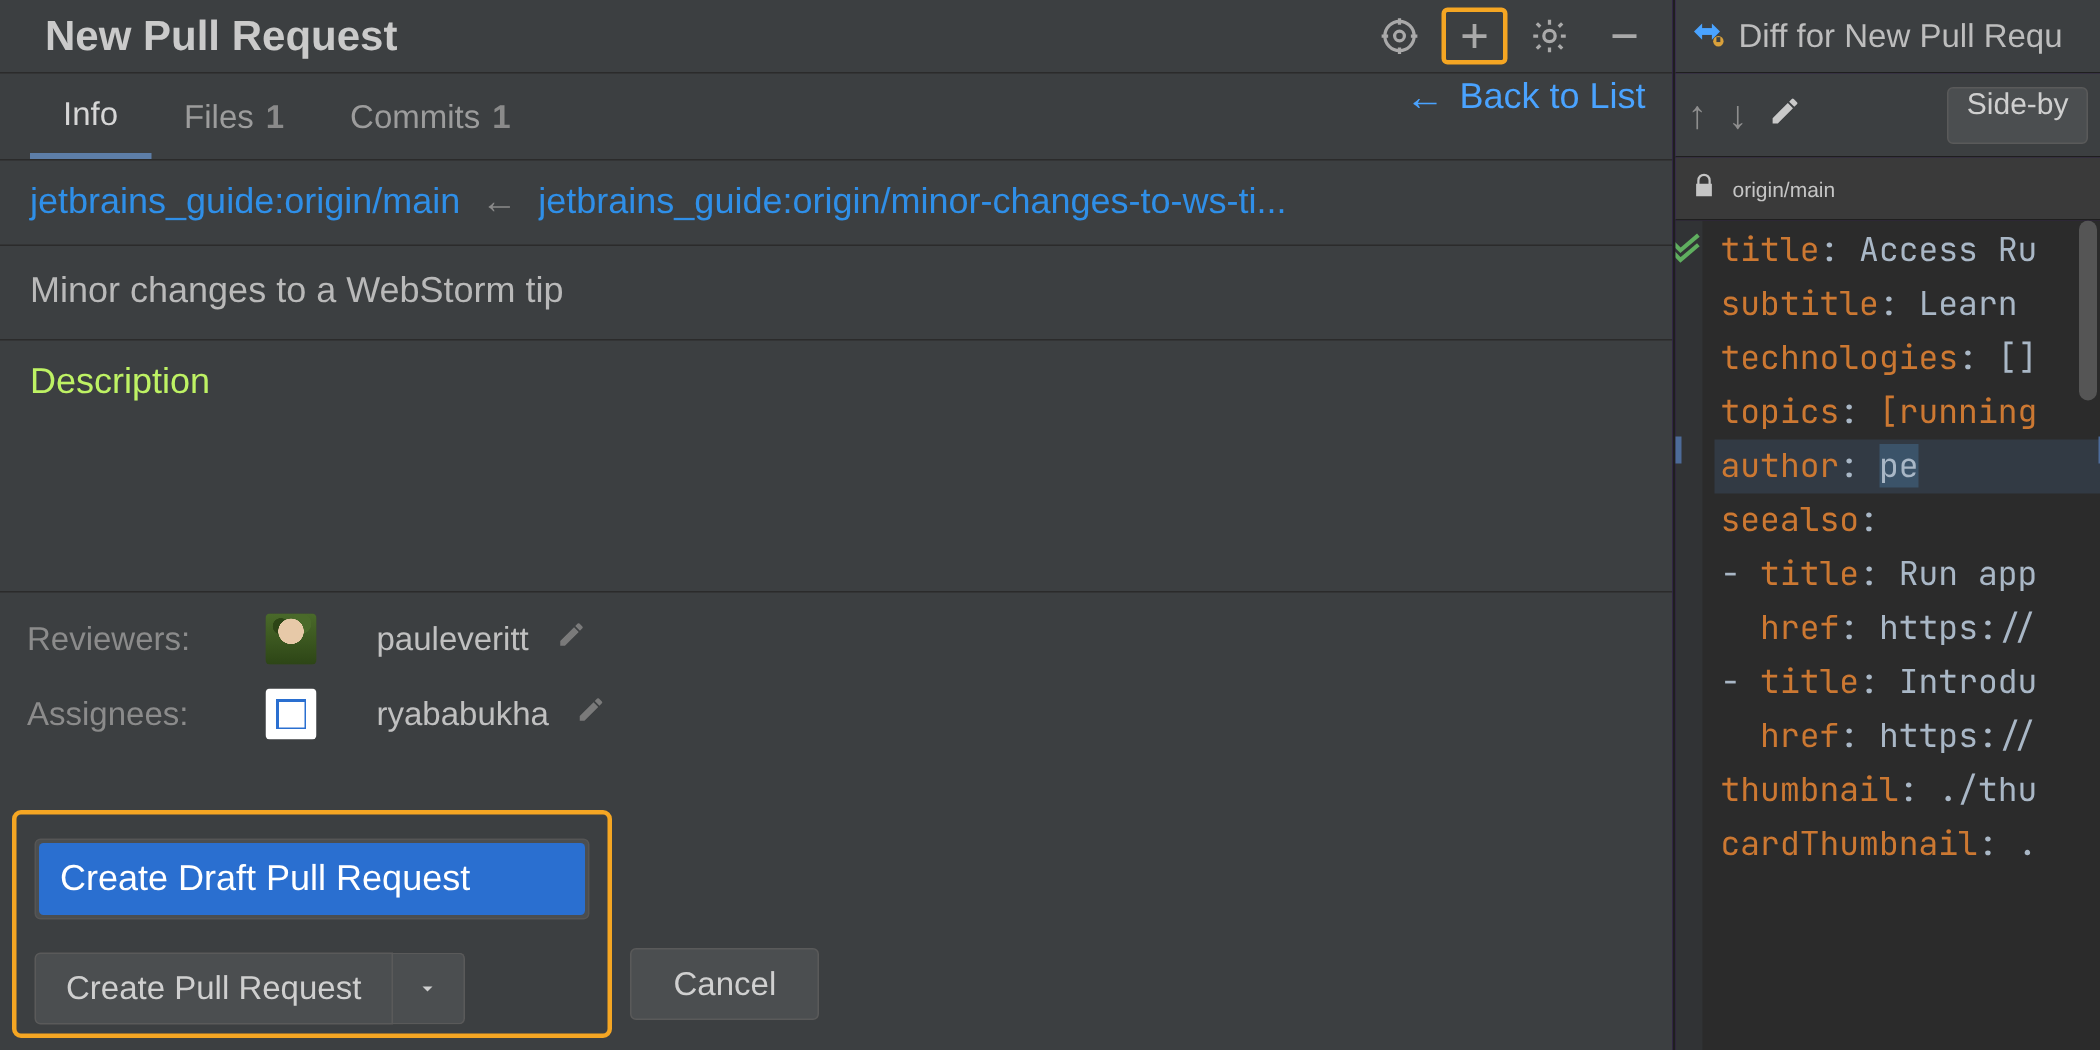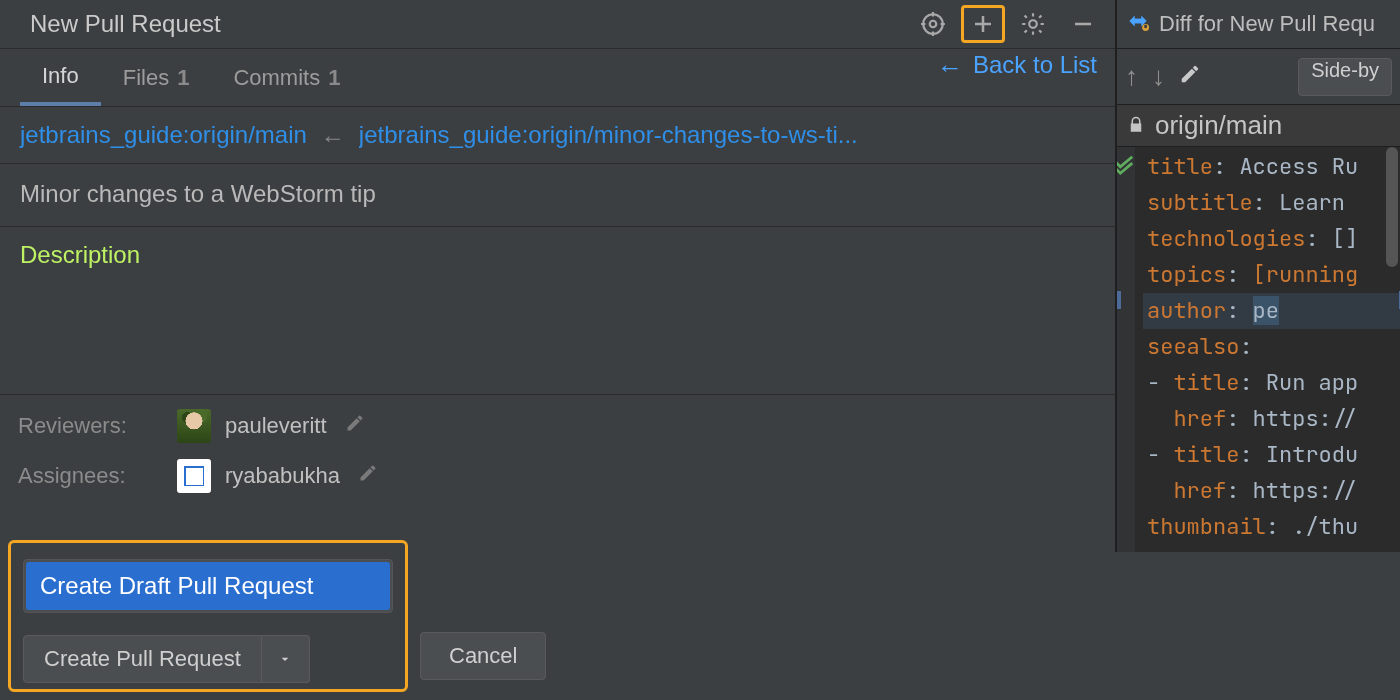--- a/index.html
+++ b/index.html
@@ -23,22 +23,22 @@
   .pr-header {
     height: 49px;
     display: flex;
     align-items: center;
     padding: 0 10px 0 30px;
     border-bottom: 1px solid #2b2b2b;
   }
   .pr-title {
     flex: 1;
     color: #cacaca;
-    font-size: 24px;
-    font-weight: 400;
+    font-size: 28px;
+    font-weight: 700;
   }
   .hdr-icons { display:flex; align-items:center; gap: 6px; }
   .hdr-icon {
     width: 44px; height: 38px;
     display:flex; align-items:center; justify-content:center;
     color: #a9a9a9;
   }
   .hdr-icon svg { stroke: currentColor; fill: none; }
   .highlight-box-plus {
     border: 3px solid #f5a623;
@@ -130,21 +130,21 @@
     background-size: 60% 60%;
     background-position: center;
     background-repeat:no-repeat;
     position:relative;
   }
   .avatar.ryab::after{
     content:"";
     position:absolute; inset:25%;
     background:#fff;
   }
-  .username { color:#c0c0c0;}
+  .username { color:#c0c0c0;margin-left:26px;}
   .pencil { color:#7a7a7a; margin-left:4px;}
   .pencil svg { width:20px; height:20px; }
   
   .submit-cluster {
     position:absolute;
     left: 8px;
     top: 540px;
     width: 400px;
     height: 152px;
     border: 3px solid #f5a623;
@@ -203,21 +203,21 @@
     background:#4b4e50;
     border:1px solid #5a5a5a;
     border-radius:4px;
     color:#d0d0d0;
     font-size:22px;
     display:flex; align-items:center;
   }
   
   .right-panel {
     width: 285px;
-    height: 552px;
+    height: 700px;
     background:#4c1d95;
     border-left:2px solid #1f1f1f;
     display:flex;
     flex-direction:column;
     position:relative;
   }
   .diff-header {
     height:49px;
     background:#3c3f41;
     display:flex;
@@ -255,21 +255,21 @@
     overflow:hidden;
     text-align:center;
   }
   .branch-bar {
     height: 42px;
     background:#3a3a3a;
     display:flex; align-items:center;
     padding:0 10px;
     gap:10px;
     color:#c5c5c5;
-    font-size:26px;
+    font-size:14px;
     border-bottom:1px solid #1f1f1f;
   }
   .code-area {
     flex:1;
     position:relative;
     background:#2b2b2b;
     font-family: "JetBrains Mono","Menlo",monospace;
     font-size:22px;
     line-height: 36px;
     padding: 2px 0 0 26px;

